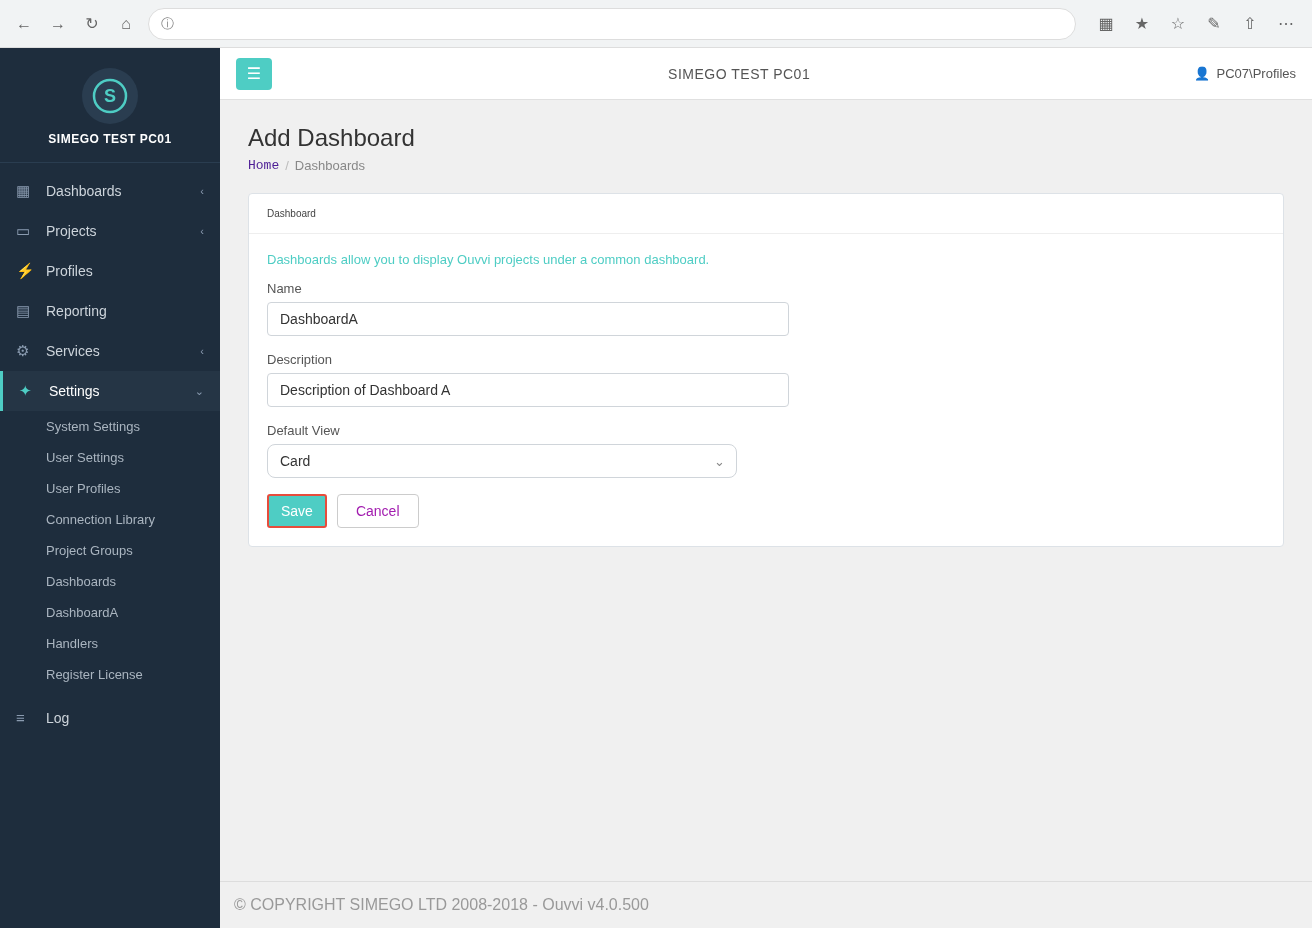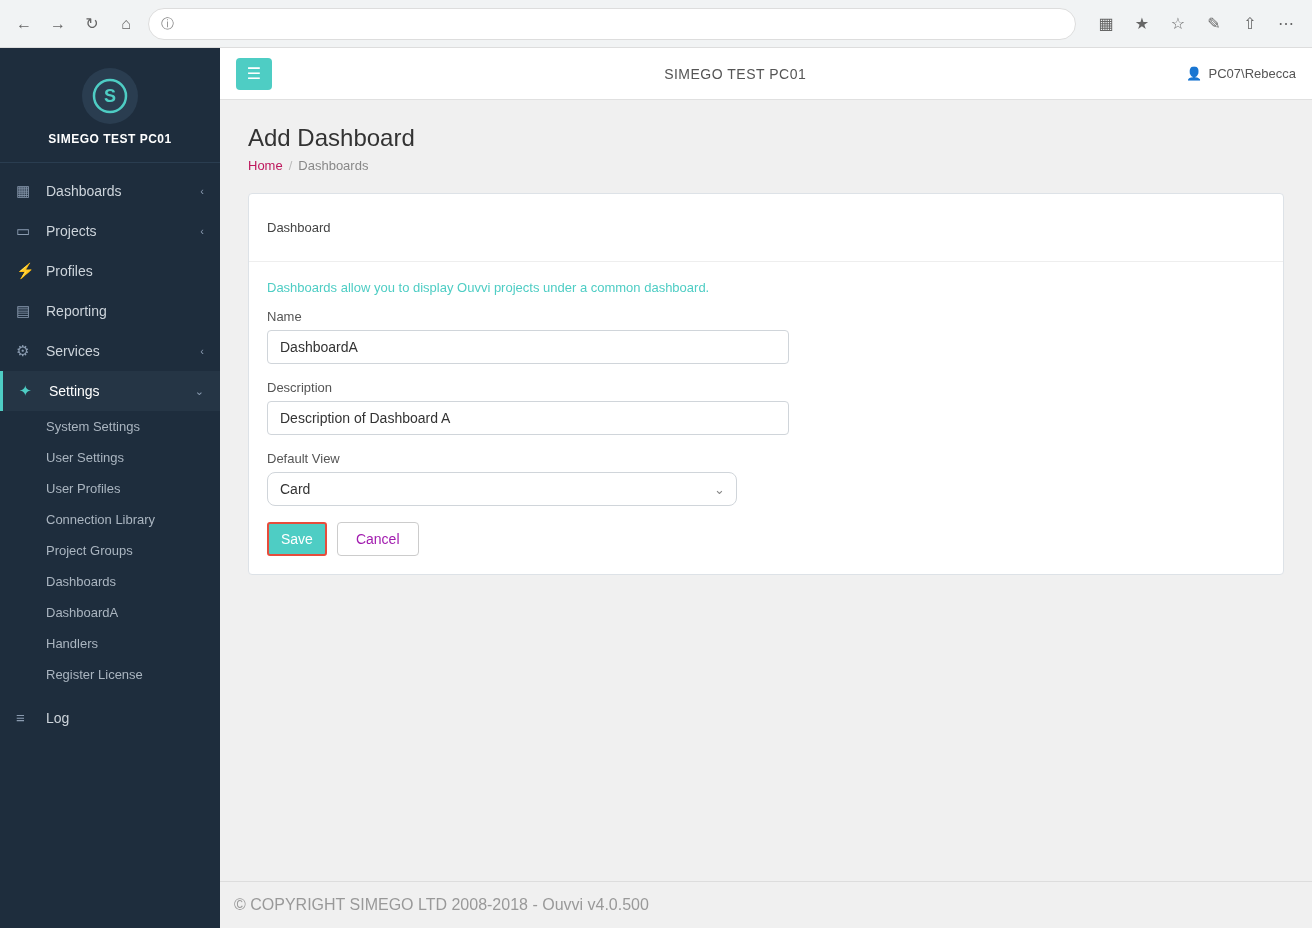--- a/index.html
+++ b/index.html
@@ -165,33 +165,33 @@
       margin-bottom: 6px;
     }
     .breadcrumb {
       display: flex;
       align-items: center;
       gap: 6px;
       font-size: 13px;
       color: #888;
       margin-bottom: 20px;
     }
-    .breadcrumb a { color: #be185d; text-decoration: none; cursor: pointer; }
+    .breadcrumb a { color: #4c1d95; text-decoration: none; cursor: pointer; font-family: Liberation Mono, monospace; }
     .breadcrumb-sep { color: #bbb; }
 
     .card {
       background: #fff;
       border: 1px solid #dde2e7;
       border-radius: 4px;
       margin-bottom: 16px;
     }
     .card-header {
-      padding: 26px 18px;
+      padding: 14px 18px;
       border-bottom: 1px solid #eee;
-      font-size: 13px;
+      font-size: 10px;
       font-weight: 500;
       color: #444;
     }
     .card-body {
       padding: 18px 18px;
     }
     .card-info-text {
       color: #4ecdc4;
       font-size: 13px;
       margin-bottom: 14px;
@@ -383,21 +383,21 @@
 
   <div class="main-content">
 
     <header class="top-bar">
       <button class="top-bar-toggle">
         <span>☰</span>
       </button>
       <span class="top-bar-title">SIMEGO TEST PC01</span>
       <div class="top-bar-user">
         <span>👤</span>
-        <span>PC07\Rebecca</span>
+        <span>PC07\Profiles</span>
       </div>
     </header>
 
     <div class="page-content">
       <h1 class="page-title">Add Dashboard</h1>
       <div class="breadcrumb">
         <a>Home</a>
         <span class="breadcrumb-sep">/</span>
         <span>Dashboards</span>
       </div>

